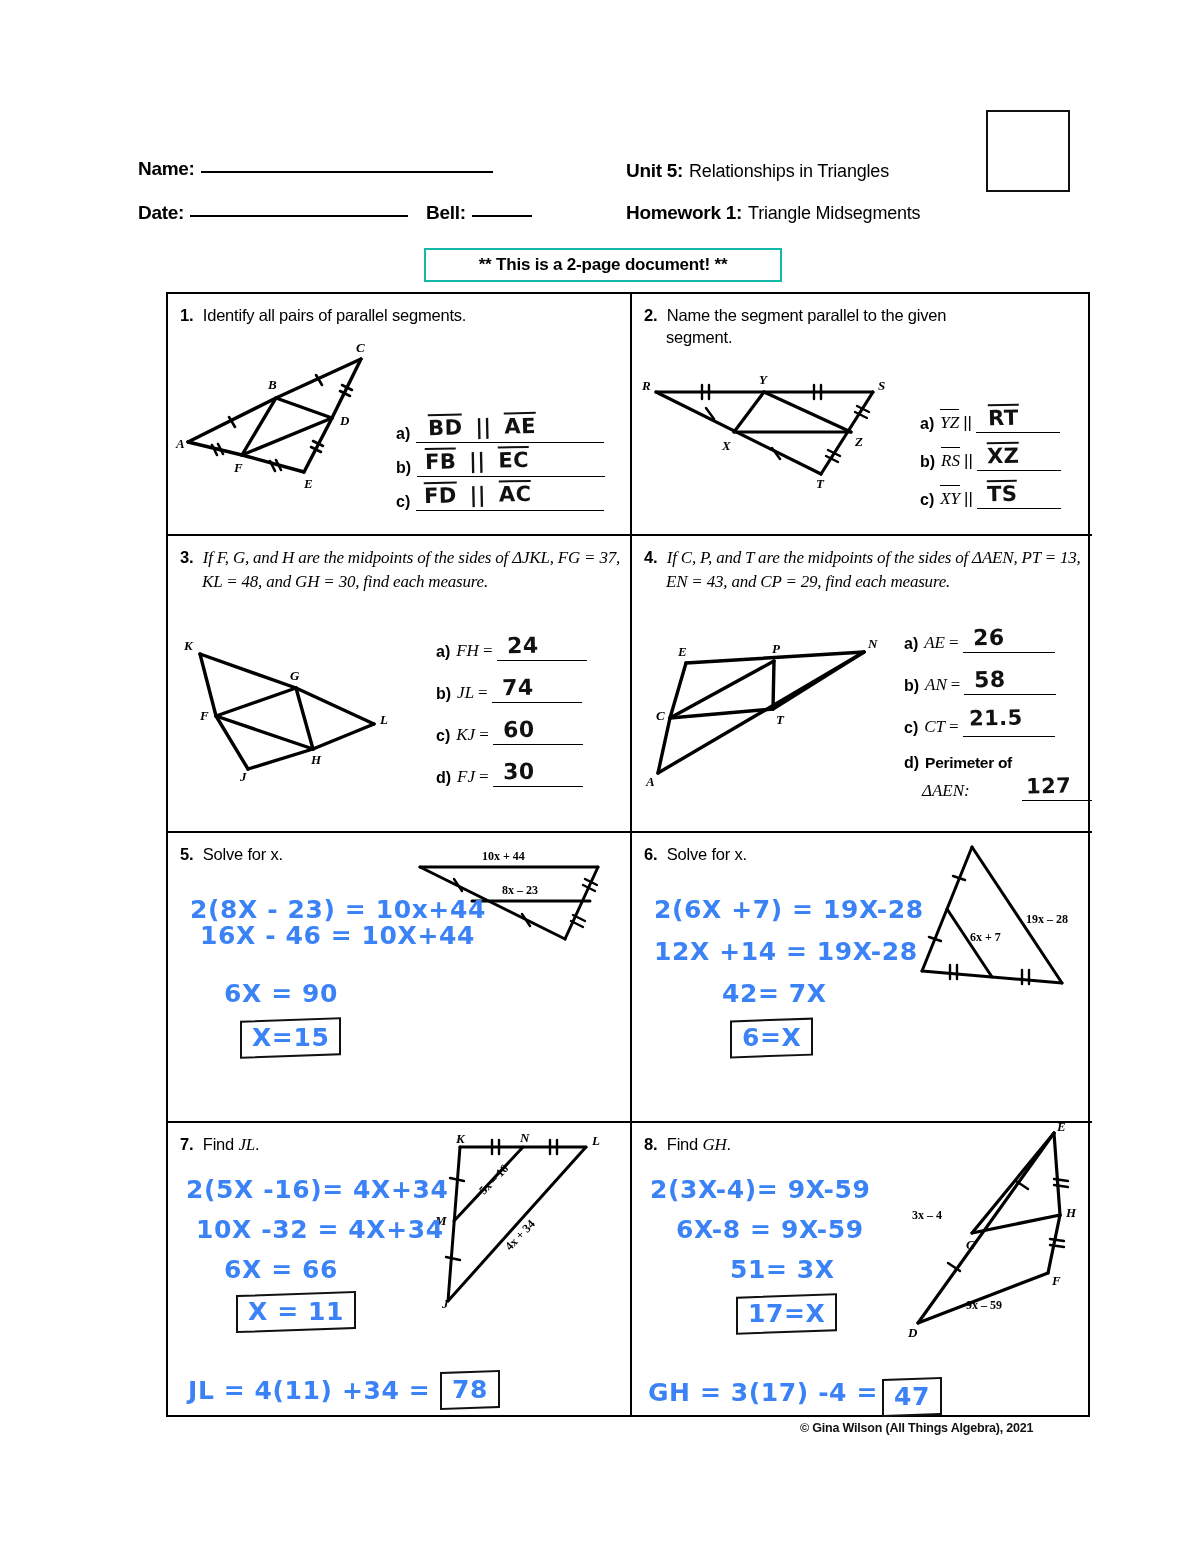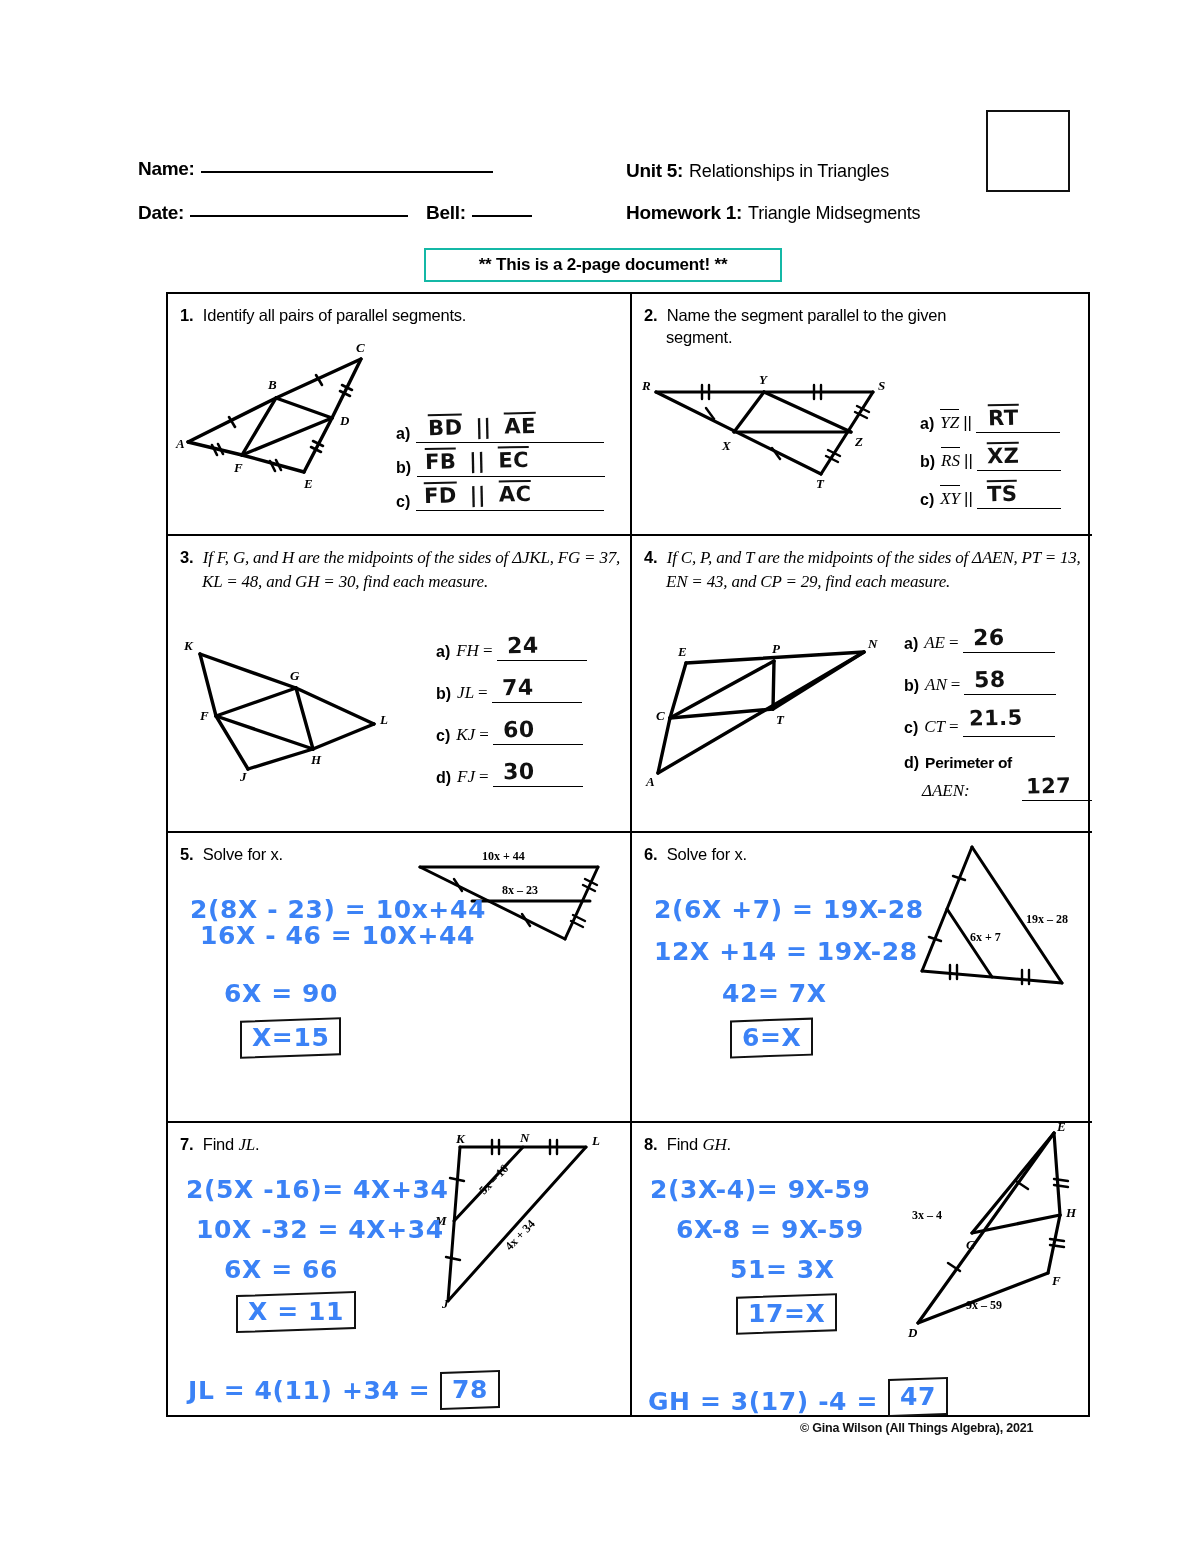--- a/index.html
+++ b/index.html
@@ -686,21 +686,21 @@
           <text class="dexpr" x="58" y="186">9x – 59</text>
         </svg>
       </div>
 
       <div class="work" style="left:18px; top:52px;">2(3X-4)= 9X-59</div>
       <div class="work" style="left:44px; top:92px;">6X-8 = 9X-59</div>
       <div class="work" style="left:98px; top:132px;">51= 3X</div>
       <div class="work" style="left:104px; top:172px;">
         <span class="boxed"><span>17=X</span></span>
       </div>
-      <div class="work" style="left:16px; top:255px; display:flex; align-items:flex-end; gap:10px;">
+      <div class="work" style="left:16px; top:255px; display:flex; align-items:flex-start; gap:4px;">
         <span>GH =  3(17) -4   =</span>
         <span class="boxed"><span>47</span></span>
       </div>
     </div>
 
   </div>
 
   <div class="footer">© Gina Wilson (All Things Algebra), 2021</div>
 
 </div>

